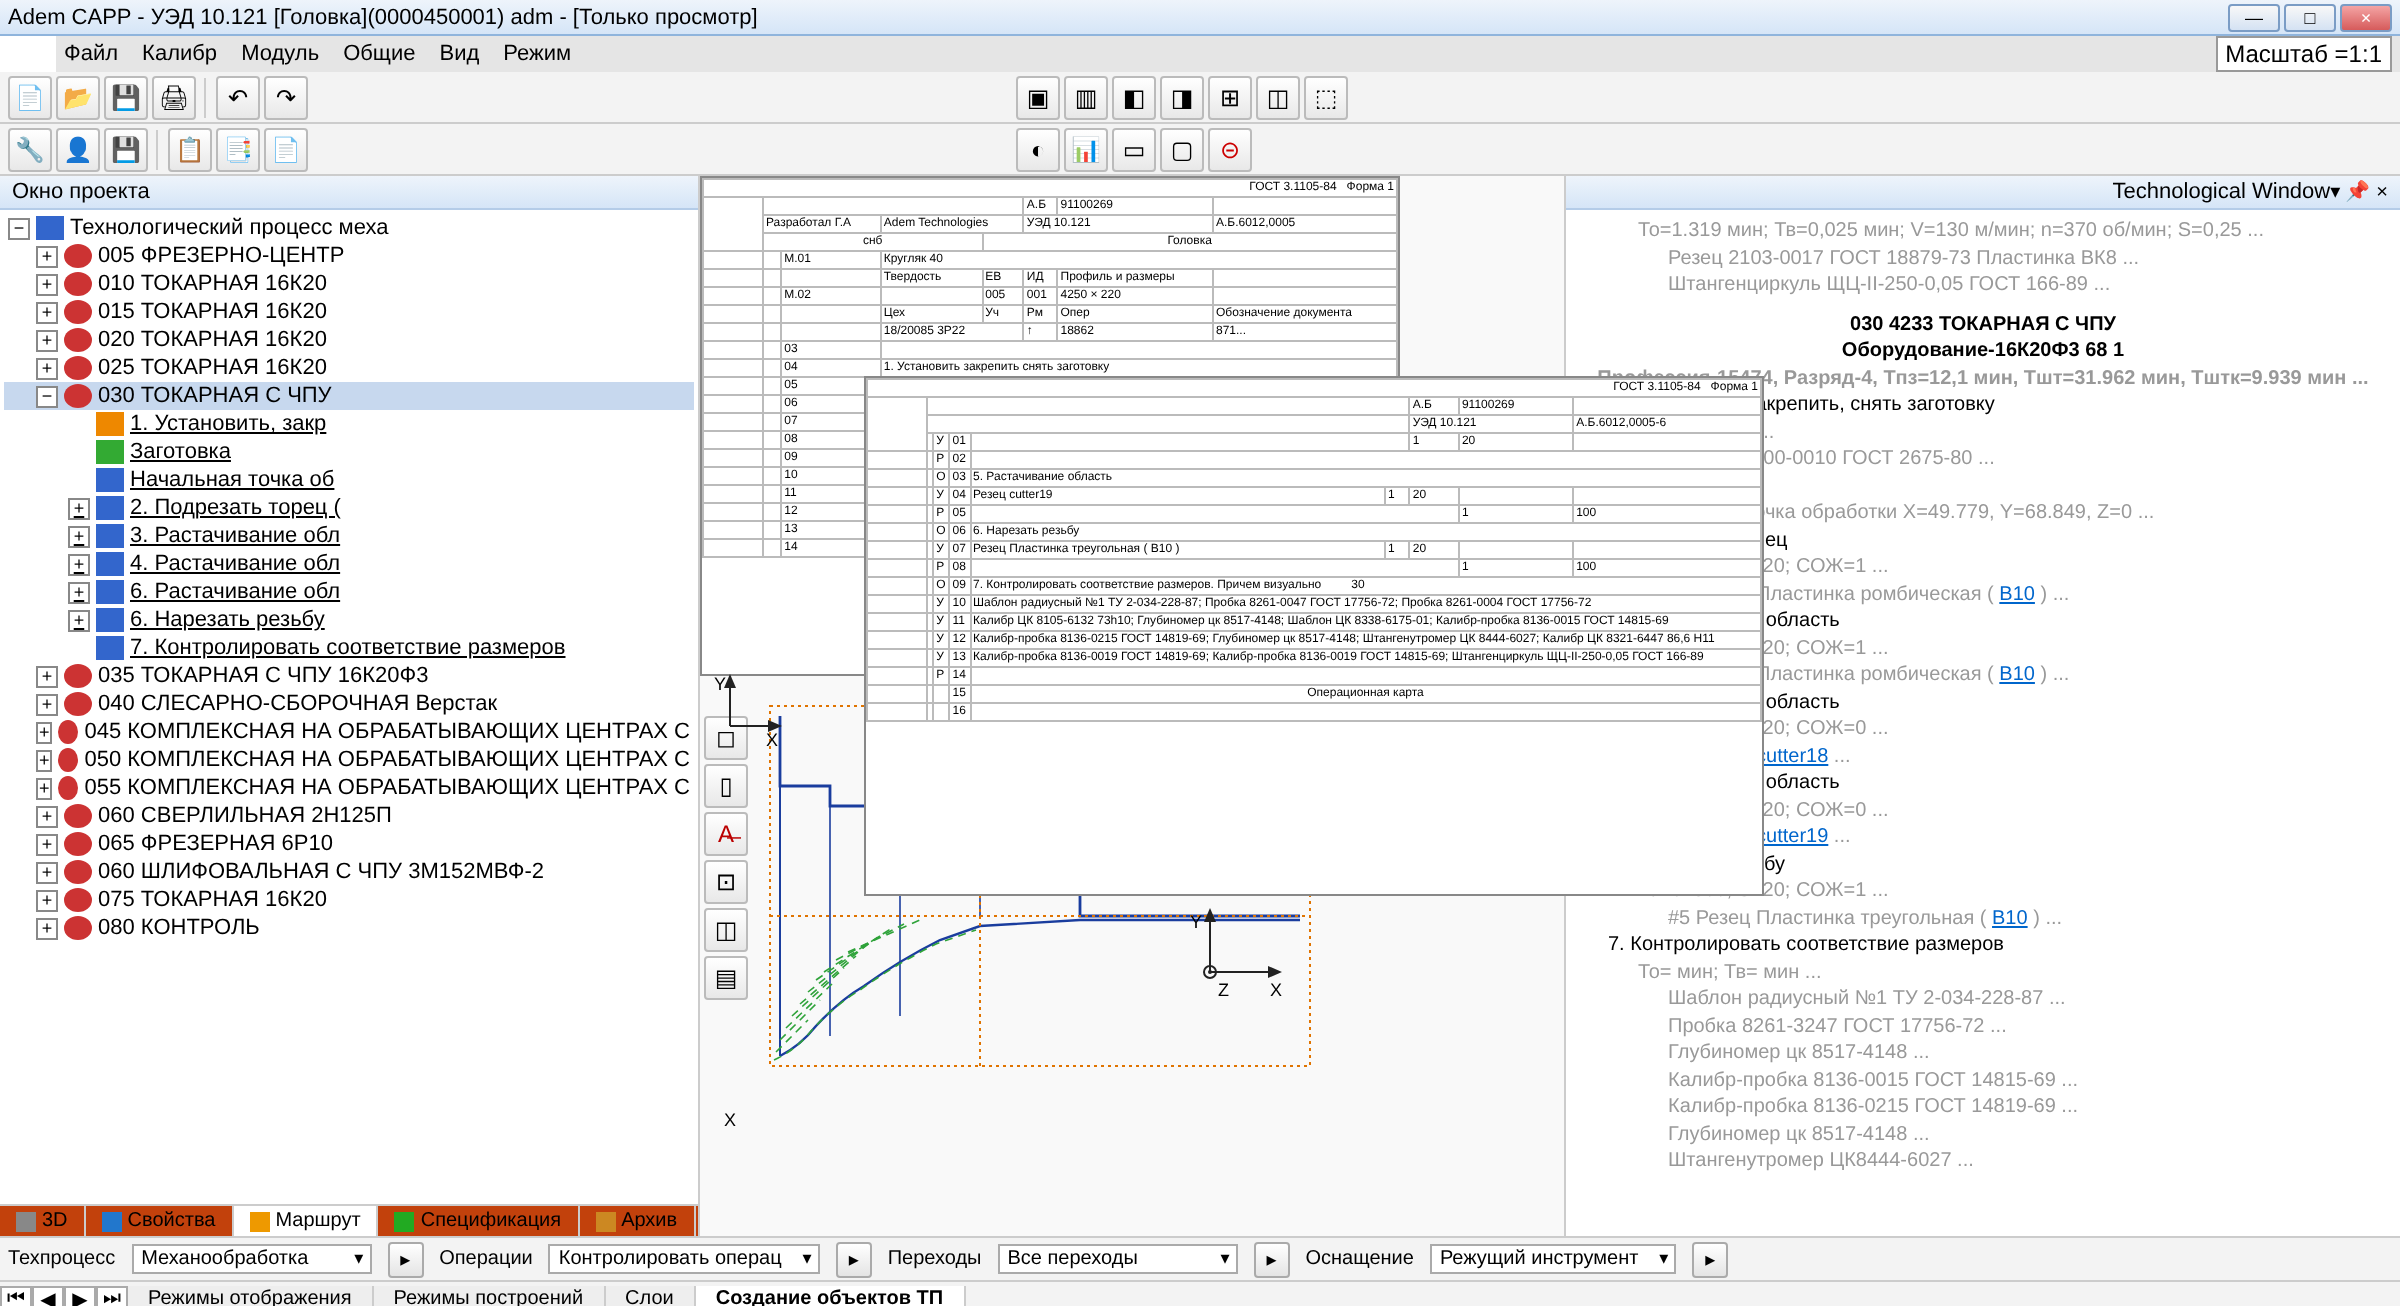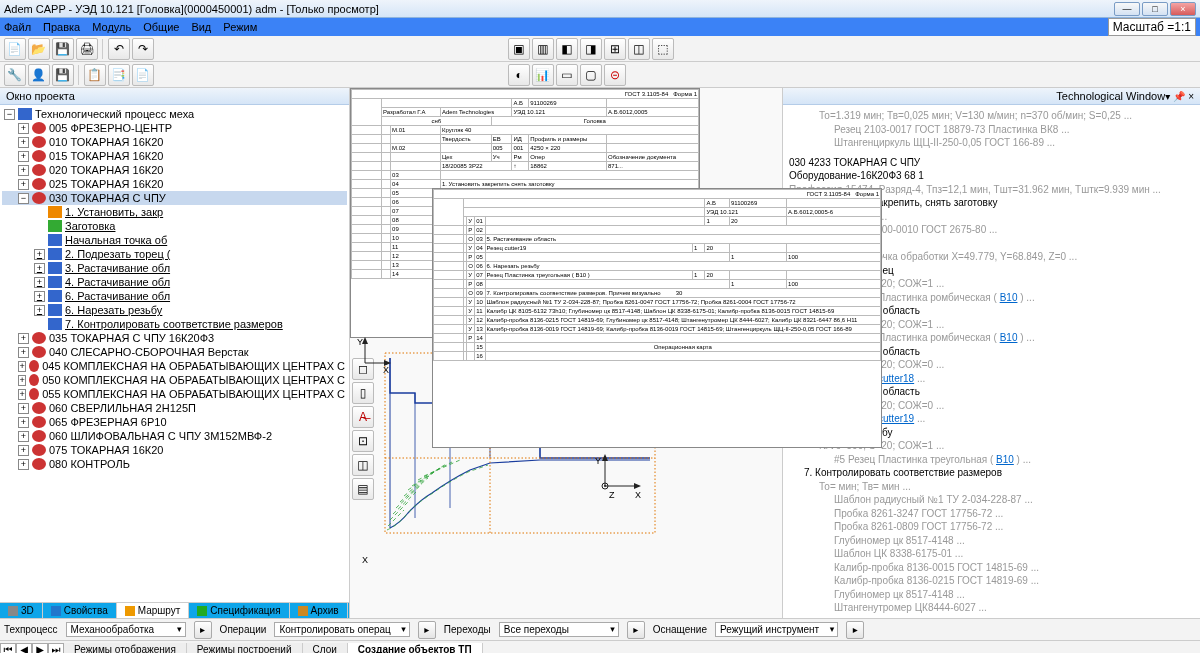--- a/index.html
+++ b/index.html
@@ -3,56 +3,56 @@
 <meta charset="utf-8">
 <style>
 * { box-sizing: border-box; margin: 0; padding: 0; }
 body { font-family: Tahoma, Arial, sans-serif; font-size: 11px; background: #fff; overflow: hidden; width: 1200px; height: 653px; position: relative; }
 .titlebar { background: linear-gradient(#eef4fb,#d5e5f7); height: 18px; display: flex; align-items: center; padding: 0 4px; border-bottom: 1px solid #8fb4dc; }
 .titlebar-text { font-size: 11px; color: #000; flex: 1; }
 .win-btns { display: flex; gap: 2px; }
 .win-btn { width: 26px; height: 14px; background: linear-gradient(#f8f8f8,#d4e2f3); border: 1px solid #7a9cc5; border-radius: 2px; display: flex; align-items: center; justify-content: center; font-size: 9px; }
 .win-btn.close { background: linear-gradient(#f4a4a4,#d65b5b); color: #fff; }
 .scale-badge { position: absolute; top: 18px; right: 4px; background: #fff; border: 1px solid #999; padding: 1px 4px; font-size: 12px; }
-.menubar { background: #3b82f6; height: 18px; display: flex; align-items: center; padding: 0 4px; gap: 12px; font-size: 11px; }
+.menubar { background: #e5e5e5; height: 18px; display: flex; align-items: center; padding: 0 4px; gap: 12px; font-size: 11px; margin-left: 28px; }
 .menubar span { cursor: default; }
 .toolbar { background: #f3f3f3; height: 26px; display: flex; align-items: center; padding: 2px 4px; gap: 2px; border-bottom: 1px solid #ccc; }
 .tb-btn { width: 22px; height: 22px; background: linear-gradient(#fff,#e8e8e8); border: 1px solid #bbb; border-radius: 2px; display: flex; align-items: center; justify-content: center; font-size: 12px; }
 .tb-sep { width: 2px; height: 20px; border-left: 1px solid #ccc; margin: 0 2px; }
 .main { display: flex; height: 530px; position: relative; }
 .left-pane { width: 350px; background: #fff; border-right: 1px solid #ccc; display: flex; flex-direction: column; }
 .pane-title { background: linear-gradient(#eef4fb,#d5e5f7); padding: 2px 6px; font-size: 11px; border-bottom: 1px solid #b4cce8; }
 .tree { flex: 1; overflow: auto; font-size: 11px; padding: 2px; }
 .tree-node { display: flex; align-items: center; padding: 1px 2px; white-space: nowrap; }
 .tree-node .exp { width: 11px; height: 11px; border: 1px solid #888; text-align: center; line-height: 9px; font-size: 9px; margin-right: 3px; background: #fff; }
 .tree-node .ico { width: 14px; height: 12px; margin-right: 3px; display: inline-block; }
 .tree-node.sel { background: #c7d8ee; }
 .ico-red { background: #c33; border-radius: 50%; }
 .ico-blue { background: #36c; }
 .ico-green { background: #3a3; }
 .ico-orange { background: #e80; }
 .indent1 { padding-left: 16px; }
 .indent2 { padding-left: 32px; text-decoration: underline; }
-.tabs-bottom { display: flex; background: #0ea5e9; border-top: 1px solid #ccc; }
+.tabs-bottom { display: flex; background: #c2410c; border-top: 1px solid #ccc; }
 .tab-b { padding: 2px 8px; font-size: 10px; border-right: 1px solid #ccc; display: flex; align-items: center; gap: 3px; }
 .tab-b.active { background: #fff; }
 .tab-ico { width: 10px; height: 10px; display: inline-block; }
 .center-pane { flex: 1; position: relative; background: #f9f9f9; }
 .doc-sheet { position: absolute; background: #fff; border: 1px solid #888; font-size: 6px; }
 .doc-sheet.s1 { top: 0; left: 0; width: 350px; height: 250px; }
 .doc-sheet.s2 { top: 100px; left: 82px; width: 450px; height: 260px; z-index: 2; }
 .doc-sheet table { border-collapse: collapse; width: 100%; }
 .doc-sheet td { border: 1px solid #bbb; padding: 0 1px; height: 9px; font-size: 6px; overflow: hidden; }
 .cad-toolbar { position: absolute; left: 2px; top: 270px; width: 24px; display: flex; flex-direction: column; gap: 2px; }
 .cad-toolbar .tb-btn { width: 22px; height: 22px; }
 .drawing { position: absolute; inset: 0; }
 .right-pane { width: 418px; background: #fff; border-left: 1px solid #ccc; display: flex; flex-direction: column; }
 .tech-content { flex: 1; overflow: auto; font-size: 10px; padding: 4px 6px; line-height: 1.35; }
 .tech-content .it { }
-.tech-content .bold { font-weight: normal; }
+.tech-content .bold { font-weight: bold; text-align: center; }
 .tech-content .link { color: #0066cc; text-decoration: underline; }
 .tech-content .row { white-space: nowrap; }
 .tech-content .dots { color: #999; }
 .dots::after{content:" ...";}
 .bottom-bar { background: #f3f3f3; border-top: 1px solid #ccc; padding: 2px 4px; display: flex; align-items: center; gap: 8px; font-size: 10px; height: 22px; }
 .combo { background: #fff; border: 1px solid #aaa; padding: 1px 18px 1px 4px; font-size: 10px; position: relative; min-width: 120px; }
 .combo::after { content: "▾"; position: absolute; right: 3px; top: 1px; font-size: 9px; }
 .sheet-tabs { display: flex; background: #f3f3f3; border-top: 1px solid #ccc; font-size: 10px; align-items: center; height: 18px; }
 .sheet-tabs .nav { display: flex; }
 .sheet-tabs .nav span { border: 1px solid #aaa; width: 16px; text-align: center; background: #fff; }
@@ -73,21 +73,21 @@
   <div class="win-btns">
     <div class="win-btn">—</div>
     <div class="win-btn">□</div>
     <div class="win-btn close">×</div>
   </div>
 </div>
 <div class="scale-badge">Масштаб =1:1</div>
 
 <div class="menubar">
   <span>Файл</span>
-  <span>Правка</span>
+  <span>Калибр</span>
   <span>Модуль</span>
   <span>Общие</span>
   <span>Вид</span>
   <span>Режим</span>
 </div>
 
 <div class="toolbar">
   <div class="tb-btn">📄</div>
   <div class="tb-btn">📂</div>
   <div class="tb-btn">💾</div>
@@ -675,23 +675,21 @@
       <div class="row it" style="padding-left:15px">5.  Растачивание область</div>
       <div class="row it dots" style="padding-left:30px"><span>N/Vc=500;  S=20; СОЖ=0</span></div>
       <div class="row dots" style="padding-left:45px">#4 Резец <span class="link">cutter19</span></div>
       <div class="row it" style="padding-left:15px">6.  Нарезать резьбу</div>
       <div class="row it dots" style="padding-left:30px"><span>N/Vc=500;  S=20; СОЖ=1</span></div>
       <div class="row dots" style="padding-left:45px">#5 Резец Пластинка треугольная ( <span class="link">В10</span> )</div>
       <div class="row it" style="padding-left:15px">7.  Контролировать соответствие размеров</div>
       <div class="row it dots" style="padding-left:30px"><span>То= мин;  Тв= мин</span></div>
       <div class="row dots" style="padding-left:45px"><span>Шаблон радиусный №1  ТУ 2-034-228-87</span></div>
       <div class="row dots" style="padding-left:45px"><span>Пробка 8261-3247   ГОСТ 17756-72</span></div>
-      <div class="row dots" style="padding-left:45px"><span>Пробка 8261-0809   ГОСТ 17756-72</span></div>
       <div class="row dots" style="padding-left:45px"><span>Глубиномер цк 8517-4148</span></div>
-      <div class="row dots" style="padding-left:45px"><span>Шаблон ЦК 8338-6175-01</span></div>
       <div class="row dots" style="padding-left:45px"><span>Калибр-пробка 8136-0015    ГОСТ 14815-69</span></div>
       <div class="row dots" style="padding-left:45px"><span>Калибр-пробка 8136-0215    ГОСТ 14819-69</span></div>
       <div class="row dots" style="padding-left:45px"><span>Глубиномер цк 8517-4148</span></div>
       <div class="row dots" style="padding-left:45px"><span>Штангенутромер ЦК8444-6027</span></div>
 
     </div>
   </div>
 </div>
 
 <div class="bottom-bar">

